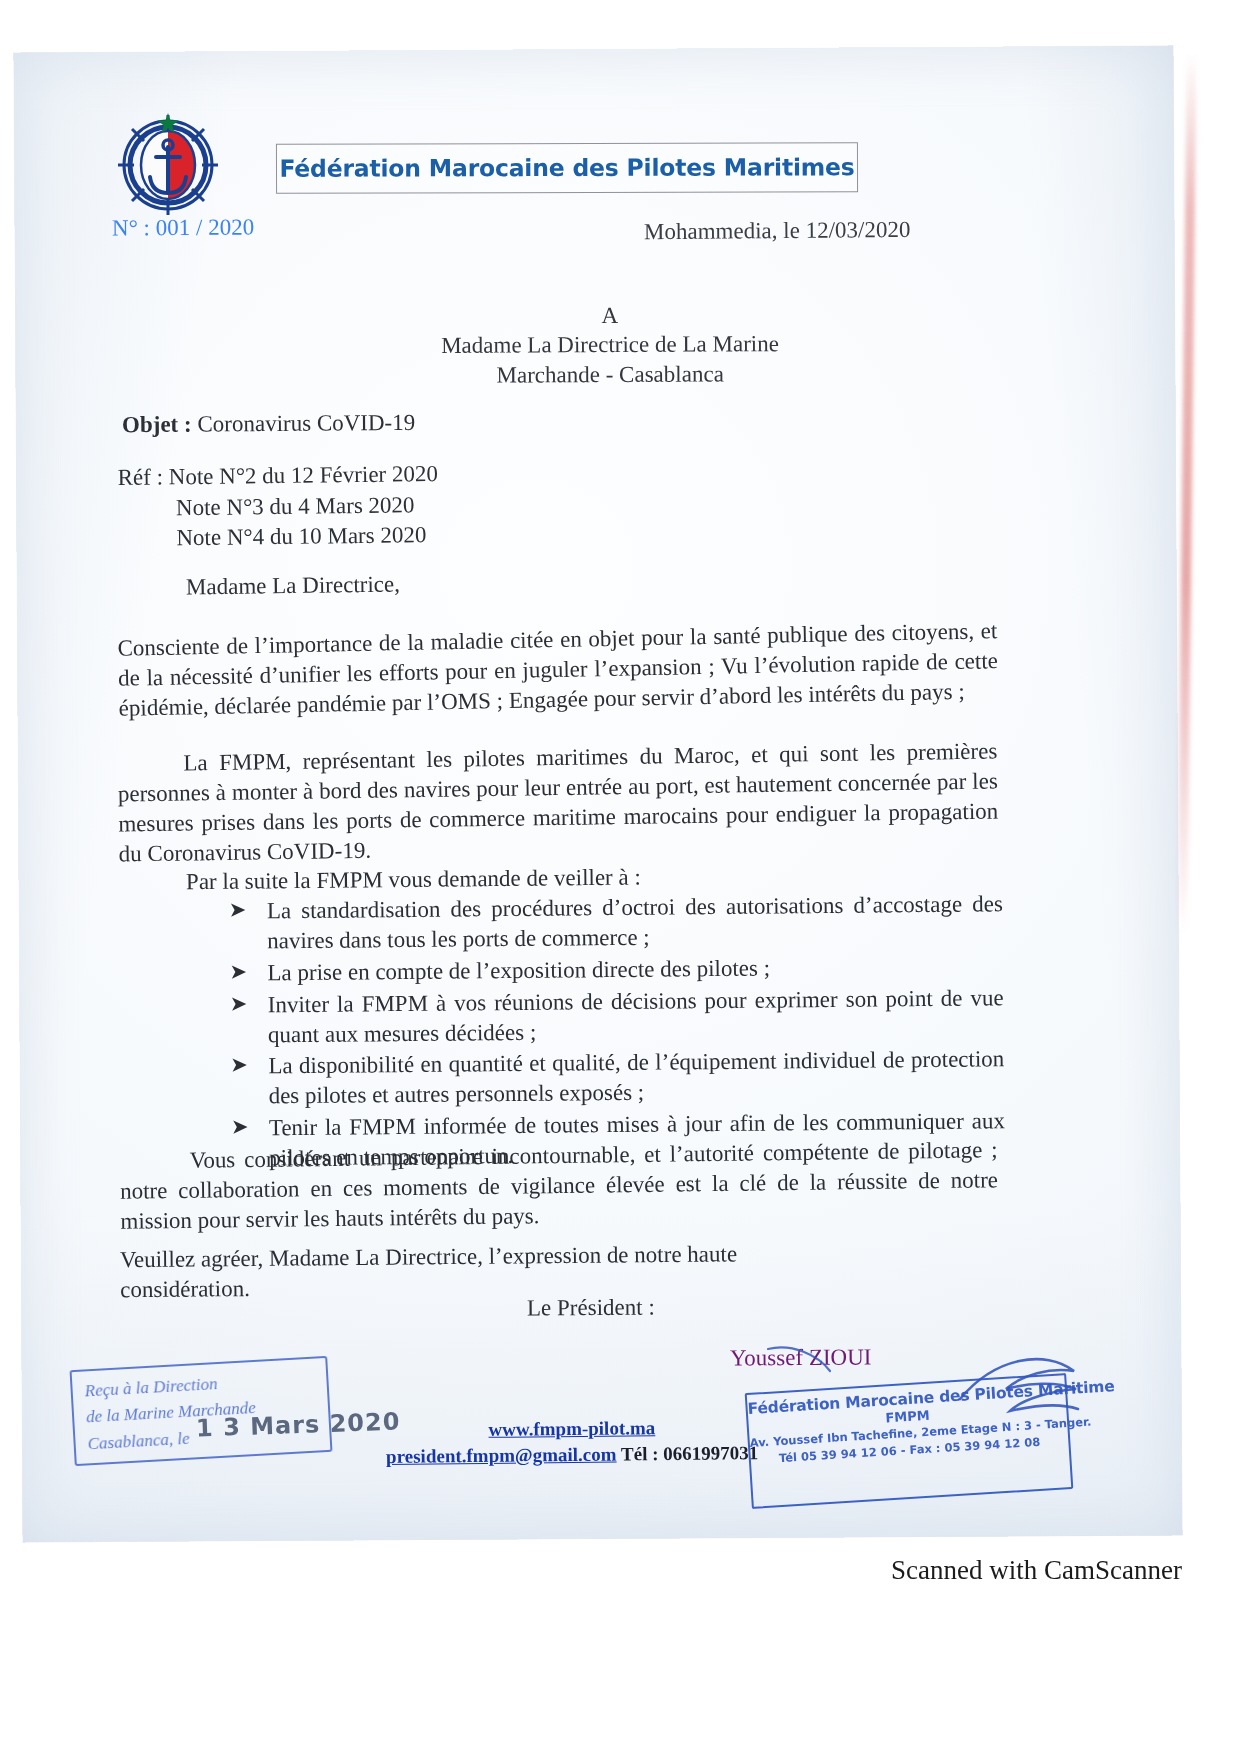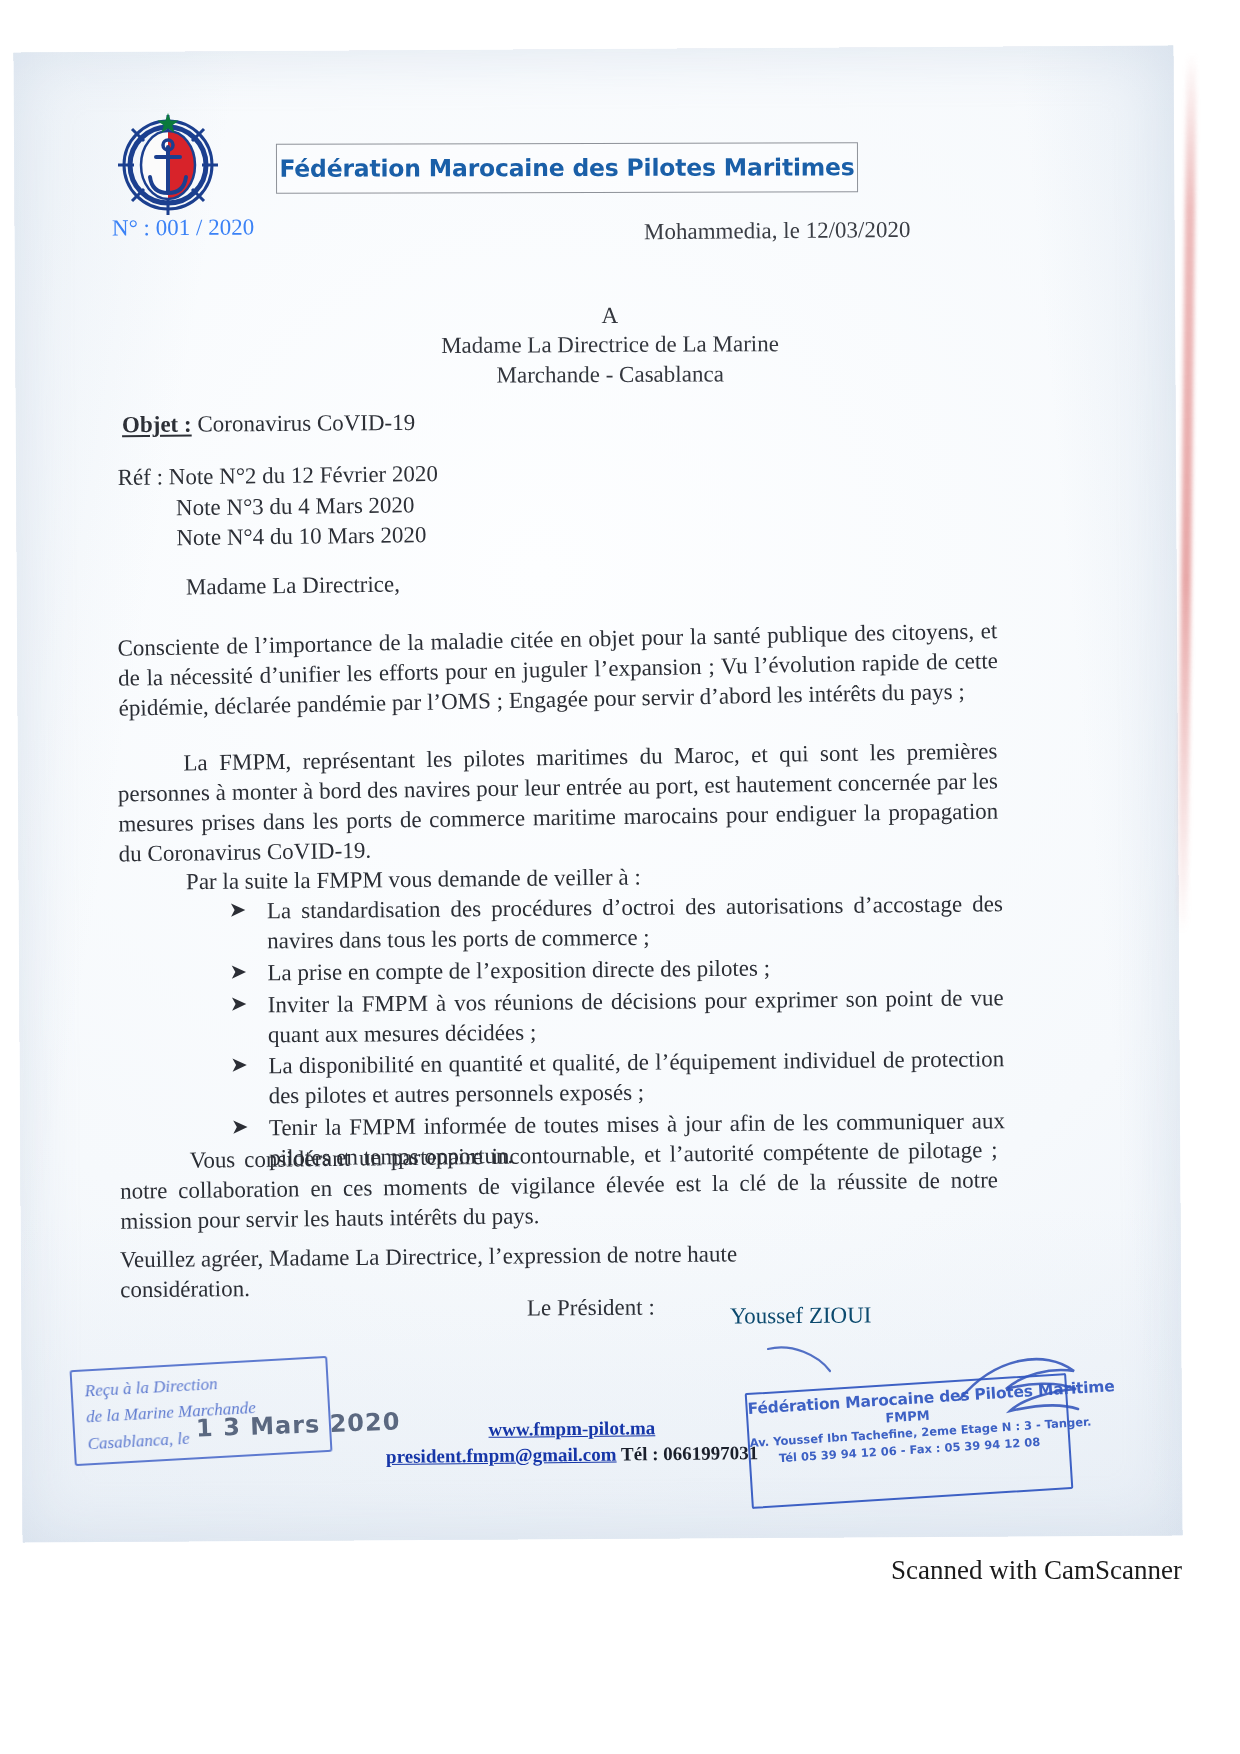--- a/index.html
+++ b/index.html
@@ -130,21 +130,20 @@
   
   .objet {
     position: absolute;
     left: 122px;
     top: 368px;
     font-size: 23px;
     color: #2d3037;
     transform: rotate(-0.45deg);
   }
   .objet b {
-    text-decoration: underline;
     text-underline-offset: 3px;
   }
   .objet .subject { font-weight: normal; }
 
   .refs {
     position: absolute;
     left: 118px;
     top: 418px;
     font-size: 23px;
     line-height: 1.33;
@@ -241,23 +240,23 @@
     position: absolute;
     left: 527px;
     top: 1252px;
     font-size: 23px;
     color: #2d3037;
     transform: rotate(-0.4deg);
   }
   .signature-name {
     position: absolute;
     left: 730px;
-    top: 1260px;
-    font-size: 23px;
-    color: #0c4a6e;
+    top: 1302px;
+    font-size: 23px;
+    color: #701a75;
     transform: rotate(-0.4deg);
   }
   
   .sig-stroke {
     position: absolute;
     left: 760px;
     top: 1294px;
     width: 320px;
     height: 110px;
     pointer-events: none;

